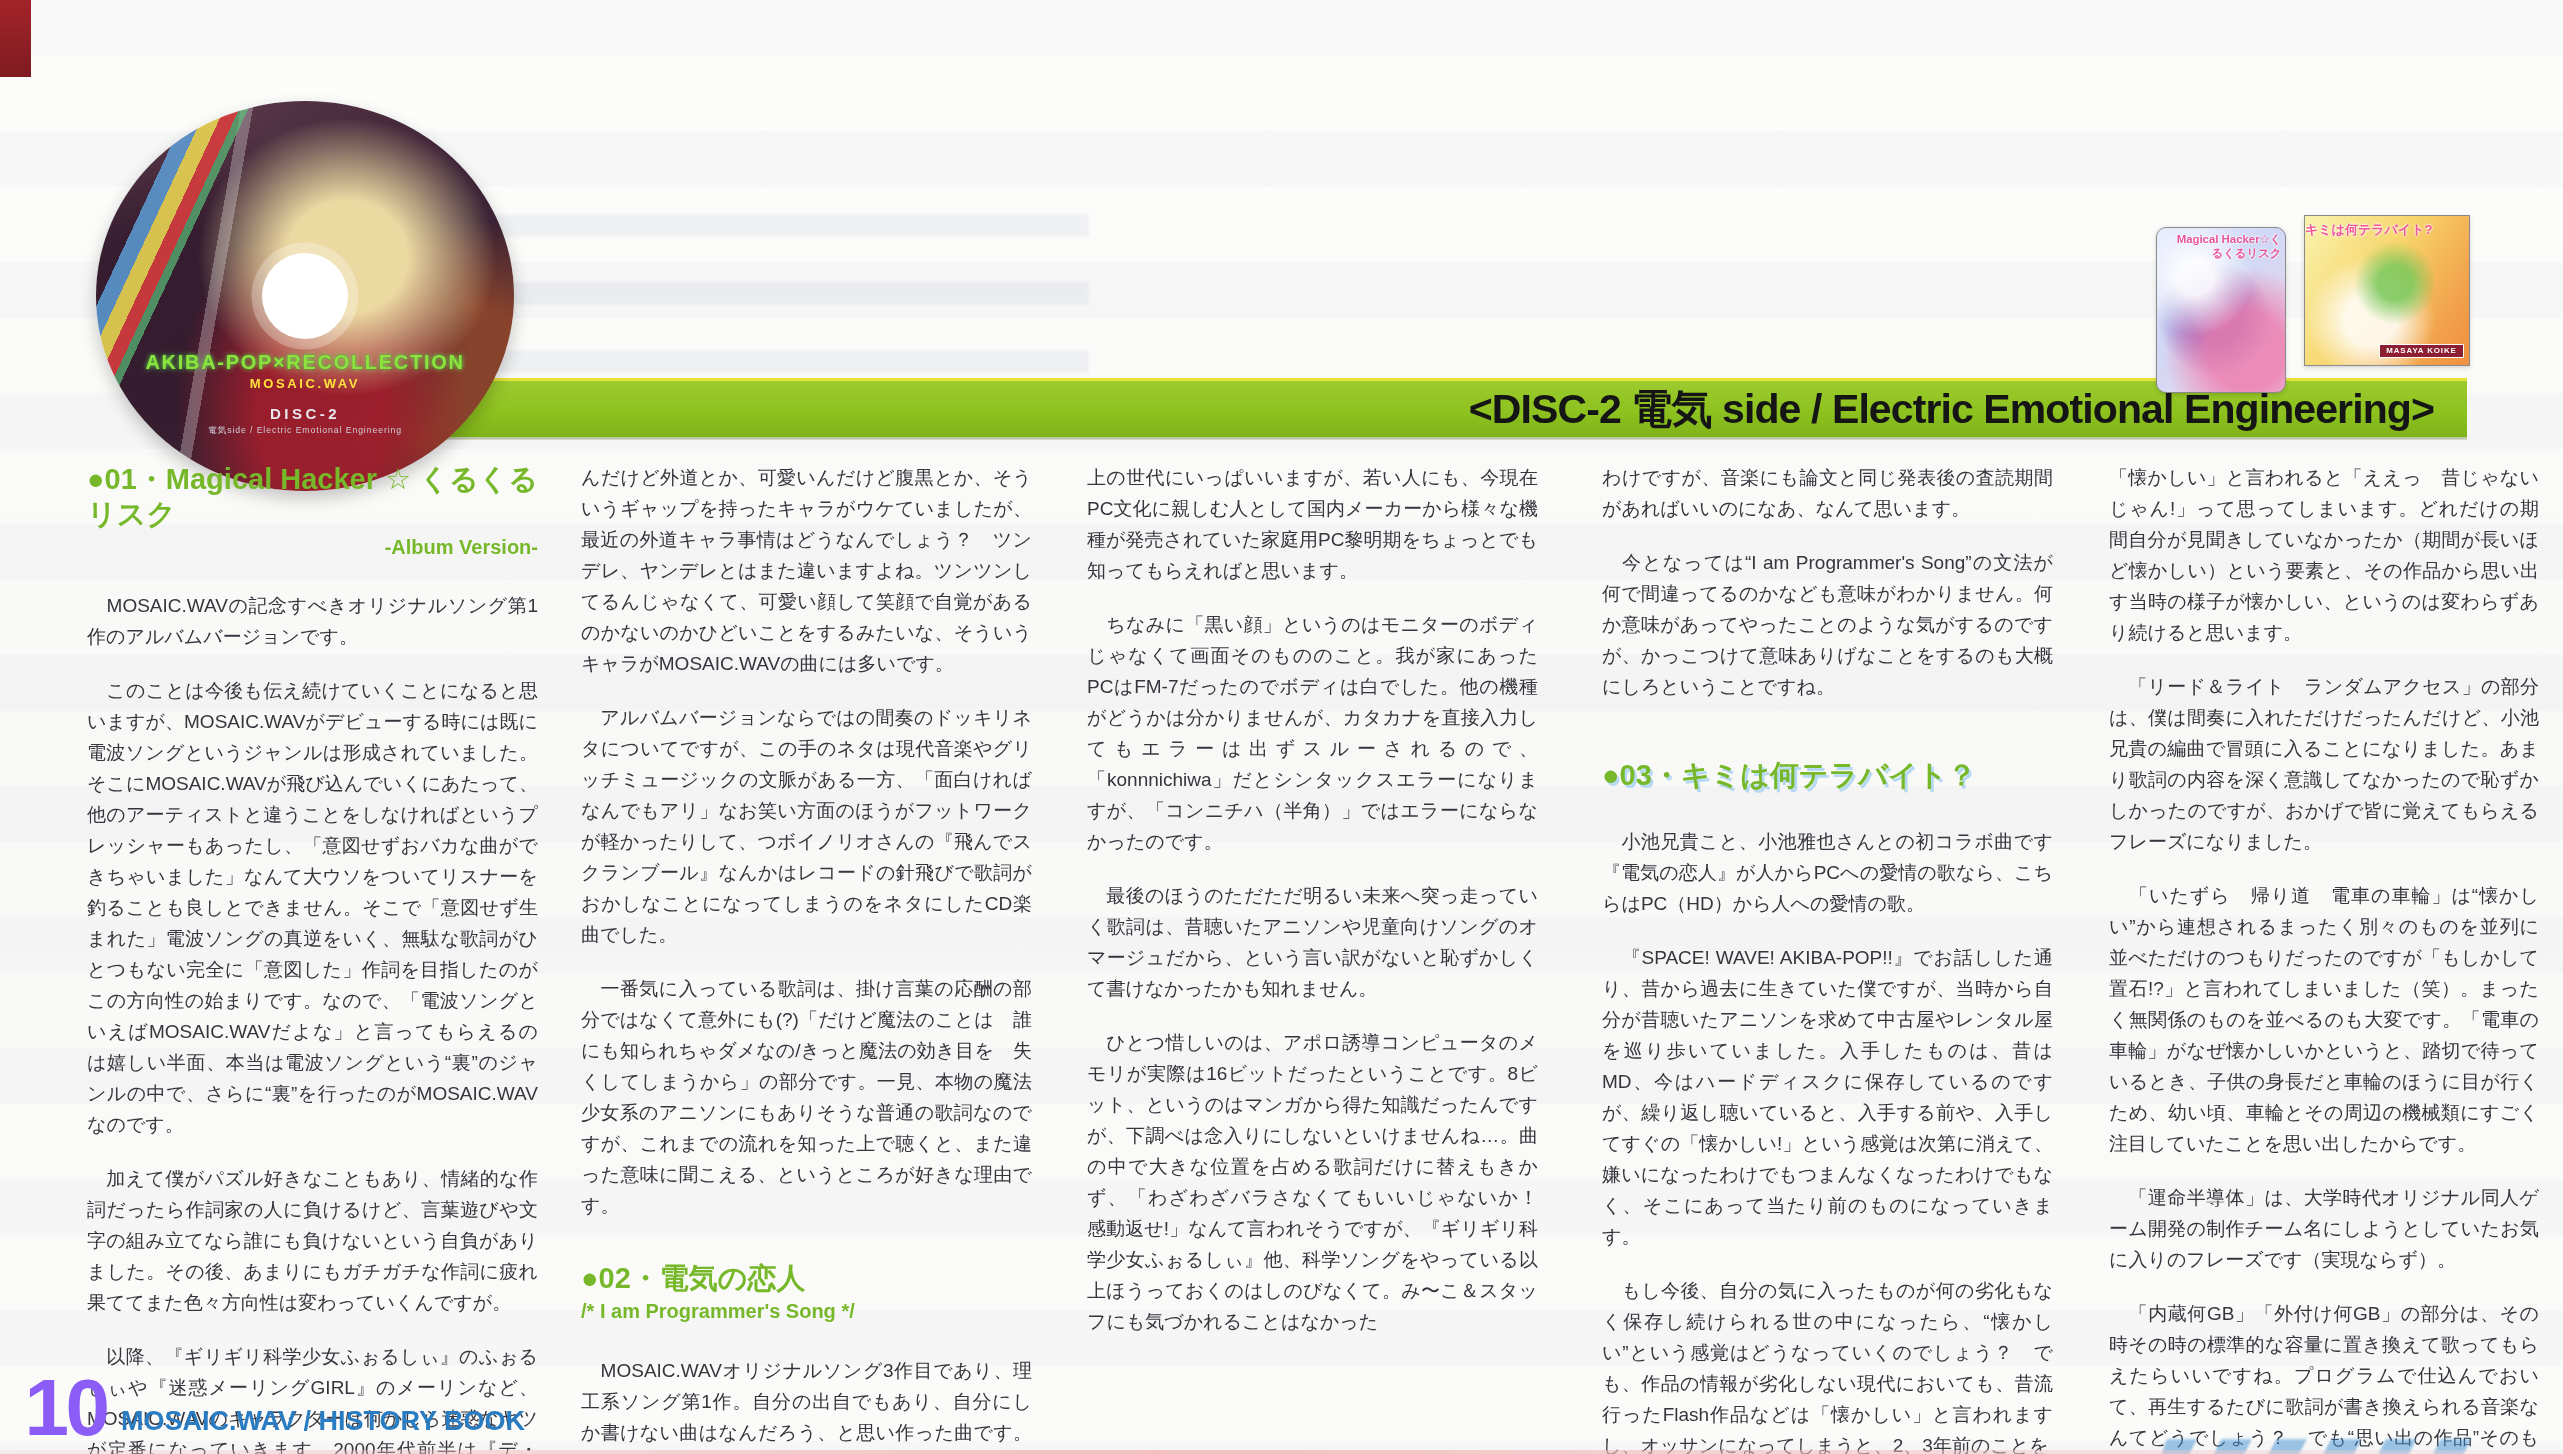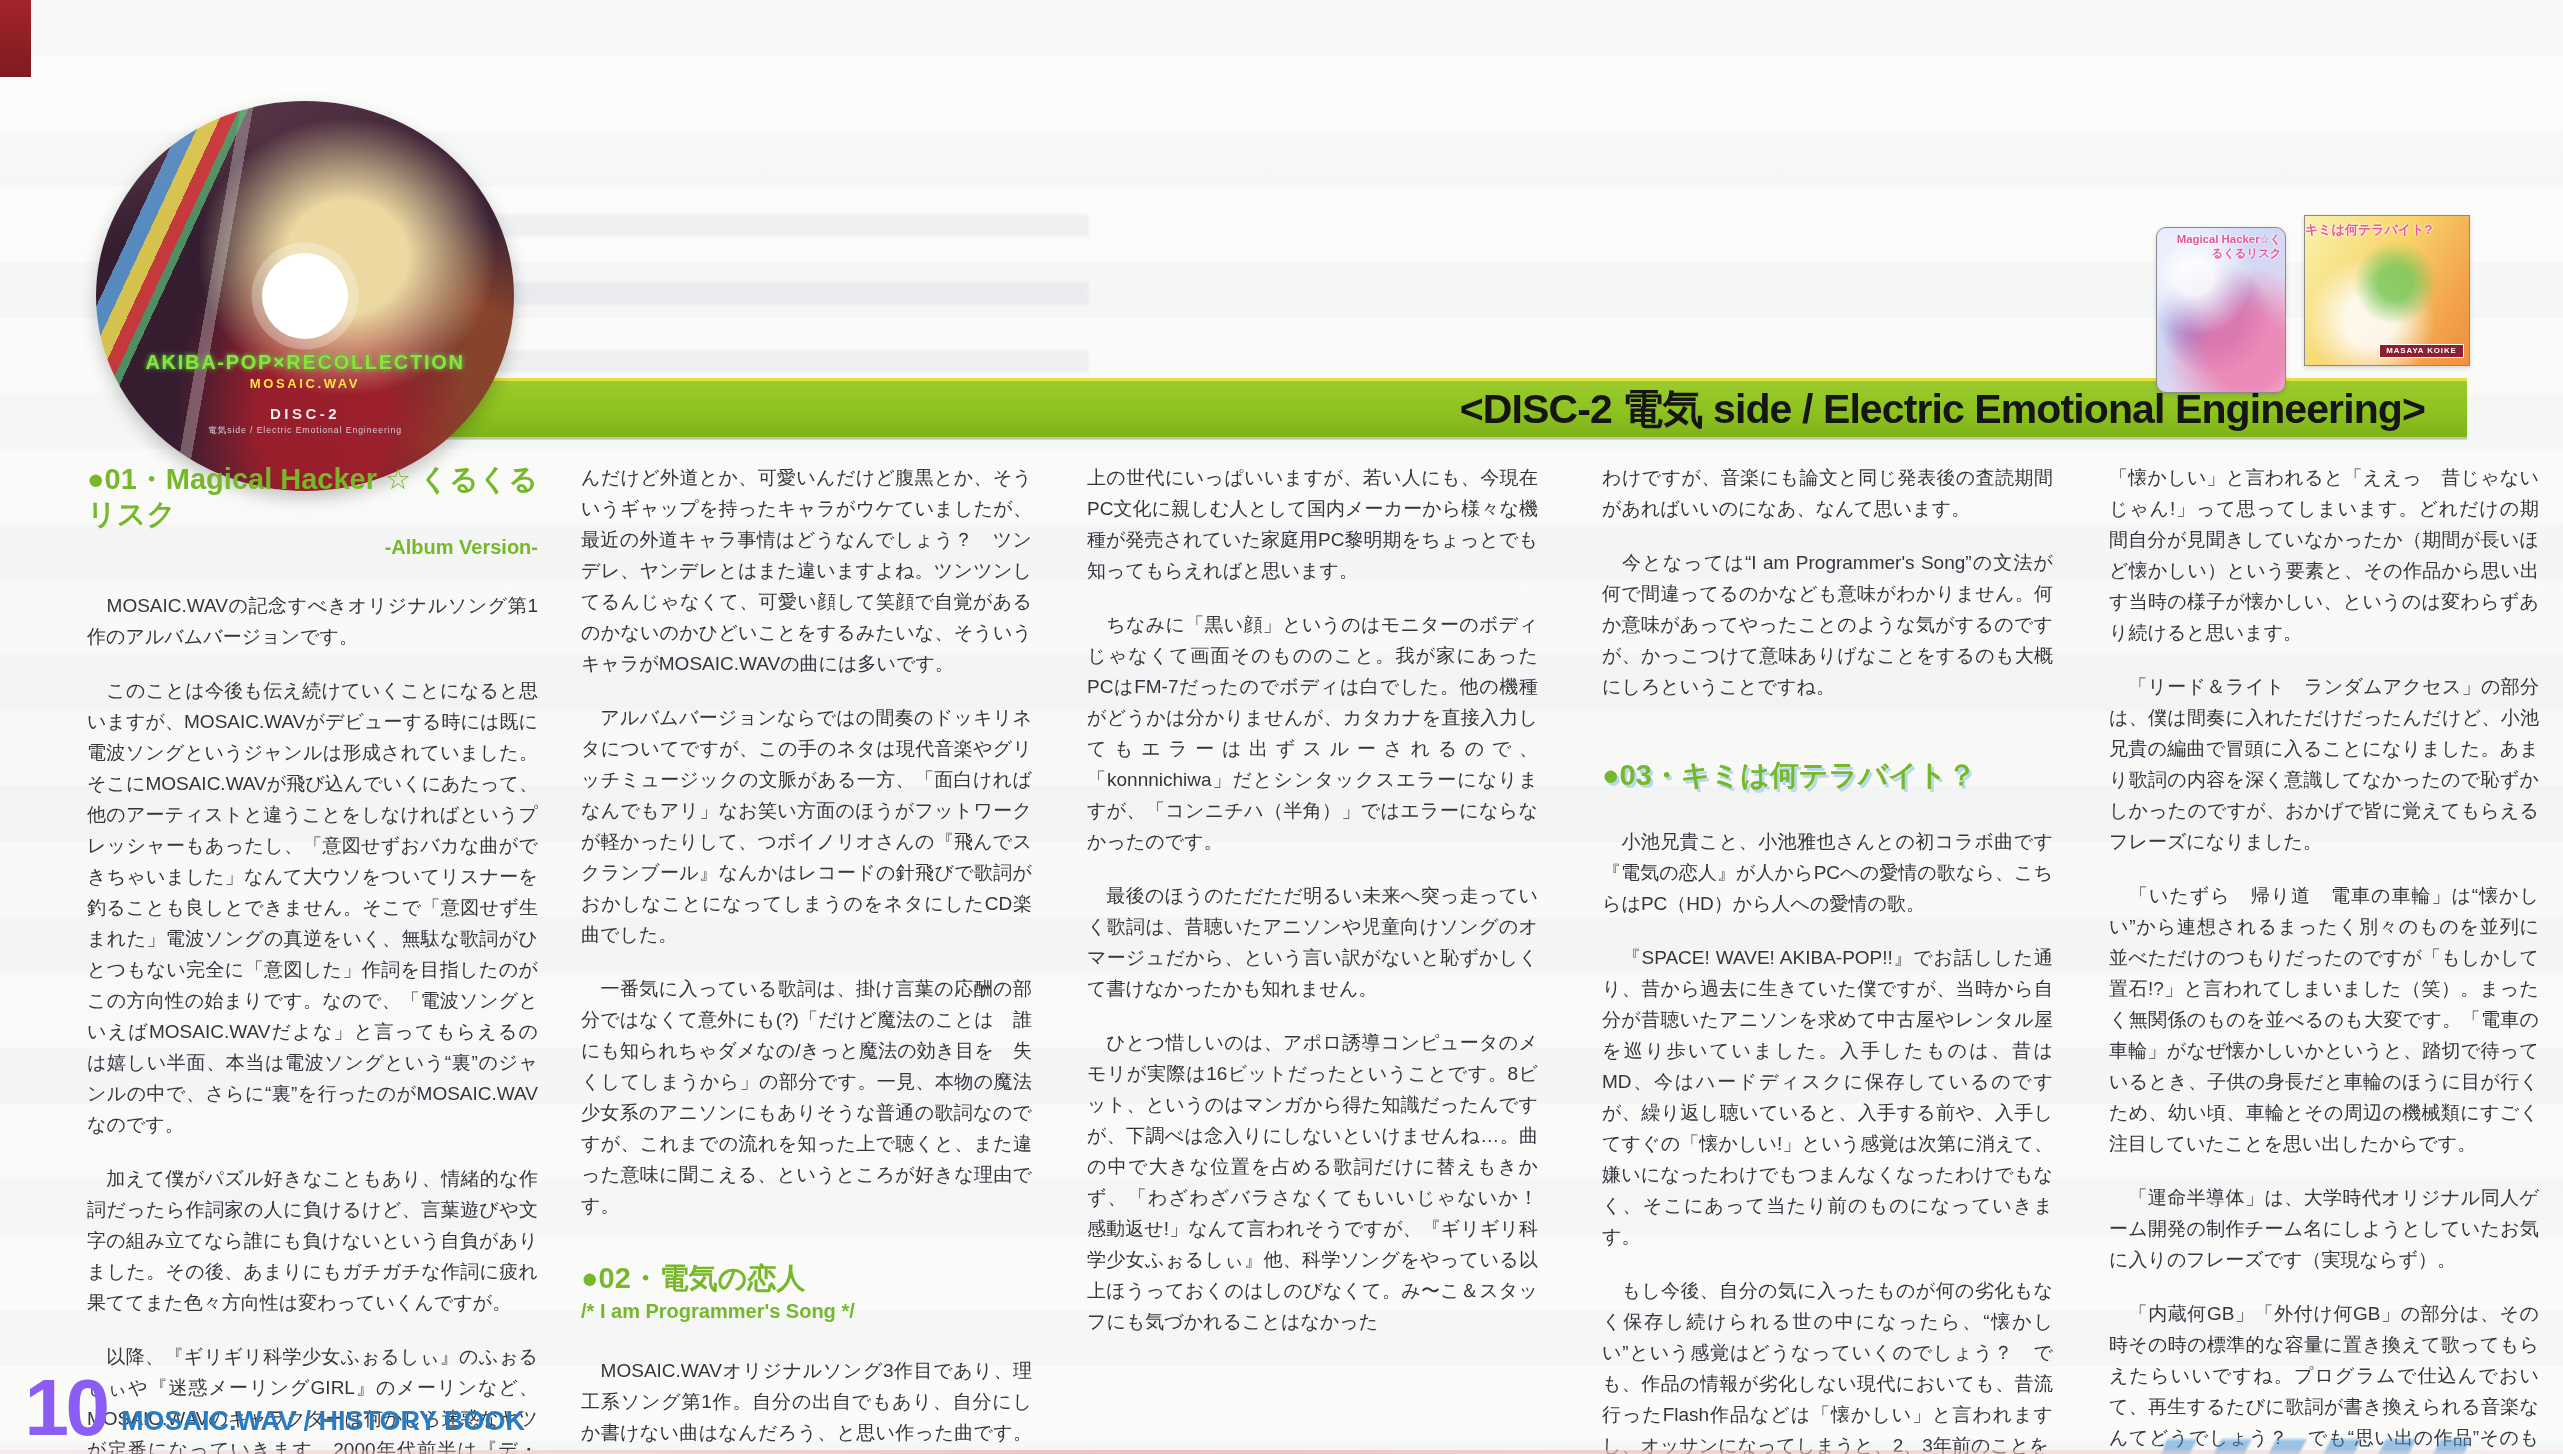--- a/index.html
+++ b/index.html
@@ -16,21 +16,21 @@
   .footer-scribble{position:absolute;left:2164px;top:1439px;width:306px;height:15.7px;opacity:.5;filter:blur(1.3px);
     background:repeating-linear-gradient(100deg,#3e8fd2 0 30px,transparent 30px 54px);transform:skewX(-18deg);border-radius:2.6px;}
   
   .ghost{position:absolute;left:162px;top:214px;width:927px;height:219px;opacity:.05;filter:blur(1.7px);pointer-events:none;
     background:repeating-linear-gradient(180deg,#2a3a66 0 23px,transparent 23px 68px);}
   
   .banner{position:absolute;left:177px;top:378px;width:2290px;height:56px;
     background:linear-gradient(180deg,#9ccb2e 0%,#8dc21f 55%,#7fb31a 100%);
     border-top:3.5px solid #e6e23b;box-shadow:0 2.6px 0 rgba(90,110,30,.35);
     display:flex;align-items:center;justify-content:flex-end;}
-  .banner span{font-size:41px;font-weight:bold;color:#151515;letter-spacing:-0.9px;padding-right:42px;white-space:nowrap;}
+  .banner span{font-size:41px;font-weight:bold;color:#151515;letter-spacing:-0.9px;padding-right:33px;white-space:nowrap;}
   
   .disc{position:absolute;left:96px;top:101px;width:418px;height:390px;border-radius:50%;overflow:hidden;
     background:
       linear-gradient(115deg, transparent 0 16%, rgba(95,165,225,.8) 16% 19%, rgba(242,222,84,.85) 19% 22%, rgba(222,62,62,.85) 22% 24.5%, rgba(90,190,120,.7) 24.5% 26%, transparent 26%),
       linear-gradient(100deg, transparent 0 30%, rgba(255,255,255,.28) 30% 32.5%, transparent 32.5%),
       radial-gradient(ellipse at 60% 40%, #ecd9a2 0 17%, rgba(236,217,162,.65) 26%, transparent 42%),
       radial-gradient(ellipse at 54% 80%, rgba(158,30,44,.95) 0 20%, transparent 46%),
       radial-gradient(ellipse at 22% 58%, rgba(52,28,46,.95) 0 30%, transparent 62%),
       radial-gradient(ellipse at 85% 70%, rgba(190,90,40,.6) 0 18%, transparent 40%),
       linear-gradient(135deg,#63404f 0%,#43273a 45%,#2e1c2c 100%);

